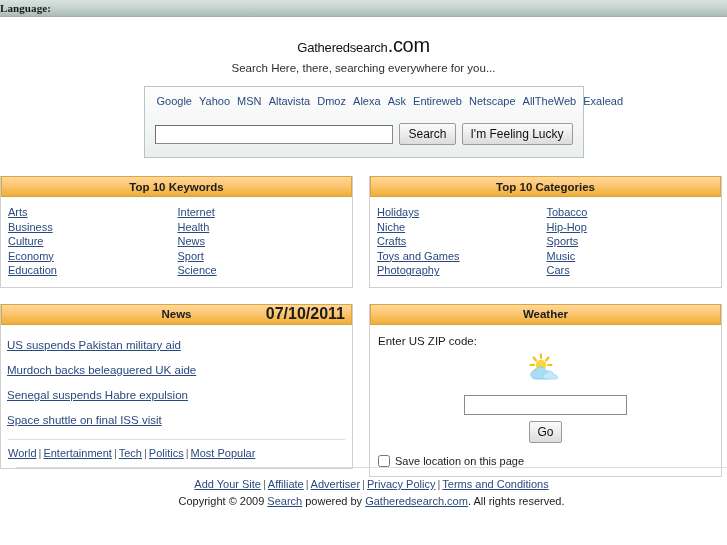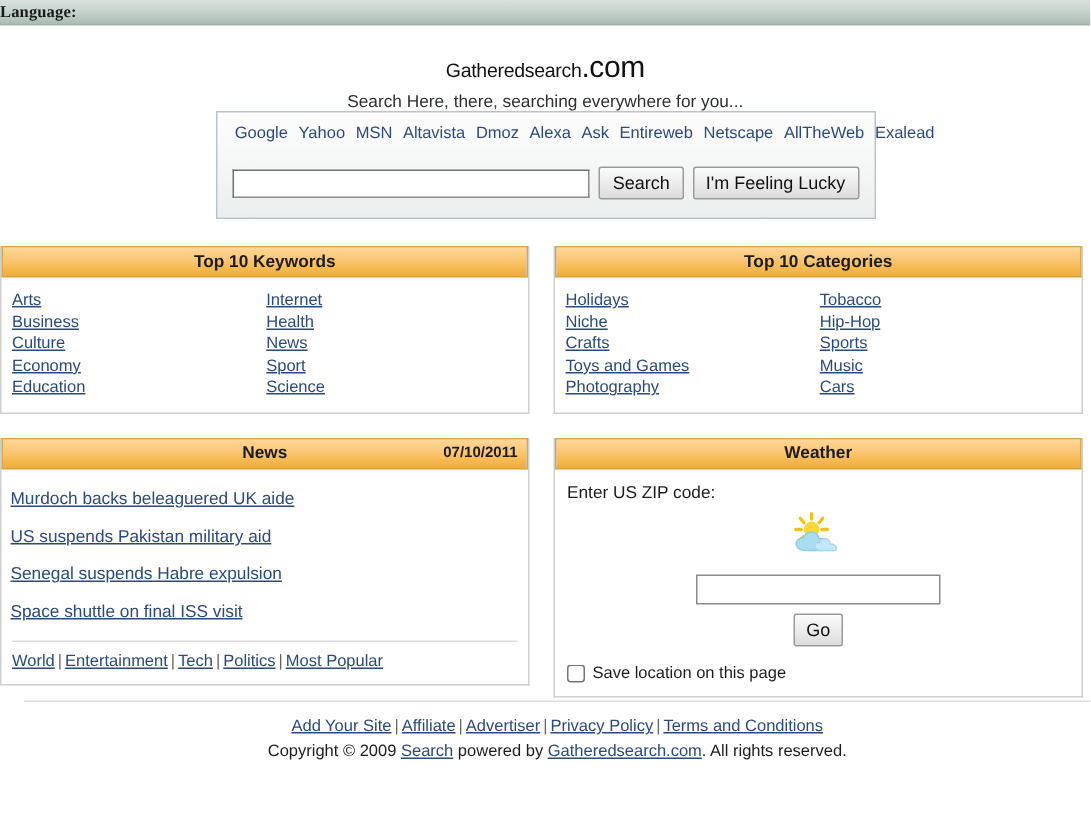--- a/index.html
+++ b/index.html
@@ -58,21 +58,21 @@
   }
   .tagline {
     margin-top: 7px;
     font-size: 11.5px;
     color: #2f2f2f;
   }
 
   
   .search-panel {
     width: 440px;
-    margin: 0 auto 0 auto;
+    margin: 12px auto 0 auto;
     border: 1px solid #b9c3cc;
     background: linear-gradient(to bottom, #fdfdfd 0%, #f6f8f7 45%, #eaeeec 100%);
     box-sizing: border-box;
     padding: 8px 10px 12px 10px;
   }
   .engine-row {
     text-align: center;
     white-space: nowrap;
     padding-bottom: 2px;
   }
@@ -147,21 +147,21 @@
   .panel-head .title {
     font-size: 11.5px;
     font-weight: bold;
     color: #1c1c1c;
   }
   .panel-head .head-right {
     position: absolute;
     right: 6px;
     top: 50%;
     transform: translateY(-50%);
-    font-size: 10px;
+    font-size: 16px;
     font-weight: bold;
     color: #1c1c1c;
   }
   .panel-body {
     padding: 8px 6px 9px 6px;
   }
 
   
   .link-grid {
     display: flex;
@@ -346,22 +346,22 @@
       </div>
     </div>
 
     <div class="panel">
       <div class="panel-head">
         <span class="title">News</span>
         <span class="head-right">07/10/2011</span>
       </div>
       <div class="panel-body">
         <div class="news-list">
+          <a href="#">US suspends Pakistan military aid</a>
           <a href="#">Murdoch backs beleaguered UK aide</a>
-          <a href="#">US suspends Pakistan military aid</a>
           <a href="#">Senegal suspends Habre expulsion</a>
           <a href="#">Space shuttle on final ISS visit</a>
         </div>
         <div class="news-sep"></div>
         <div class="news-cats">
           <a href="#">World</a><span class="sep">|</span><a href="#">Entertainment</a><span class="sep">|</span><a href="#">Tech</a><span class="sep">|</span><a href="#">Politics</a><span class="sep">|</span><a href="#">Most Popular</a>
         </div>
       </div>
     </div>
 

